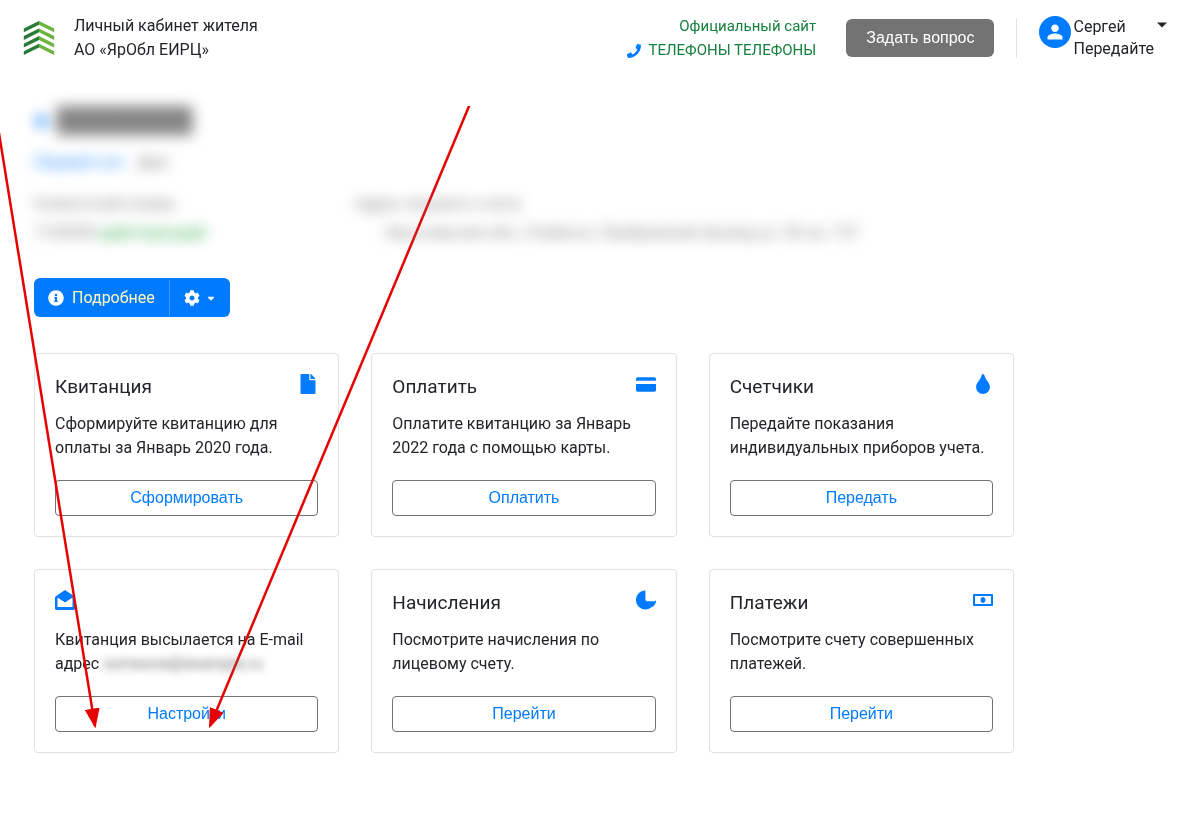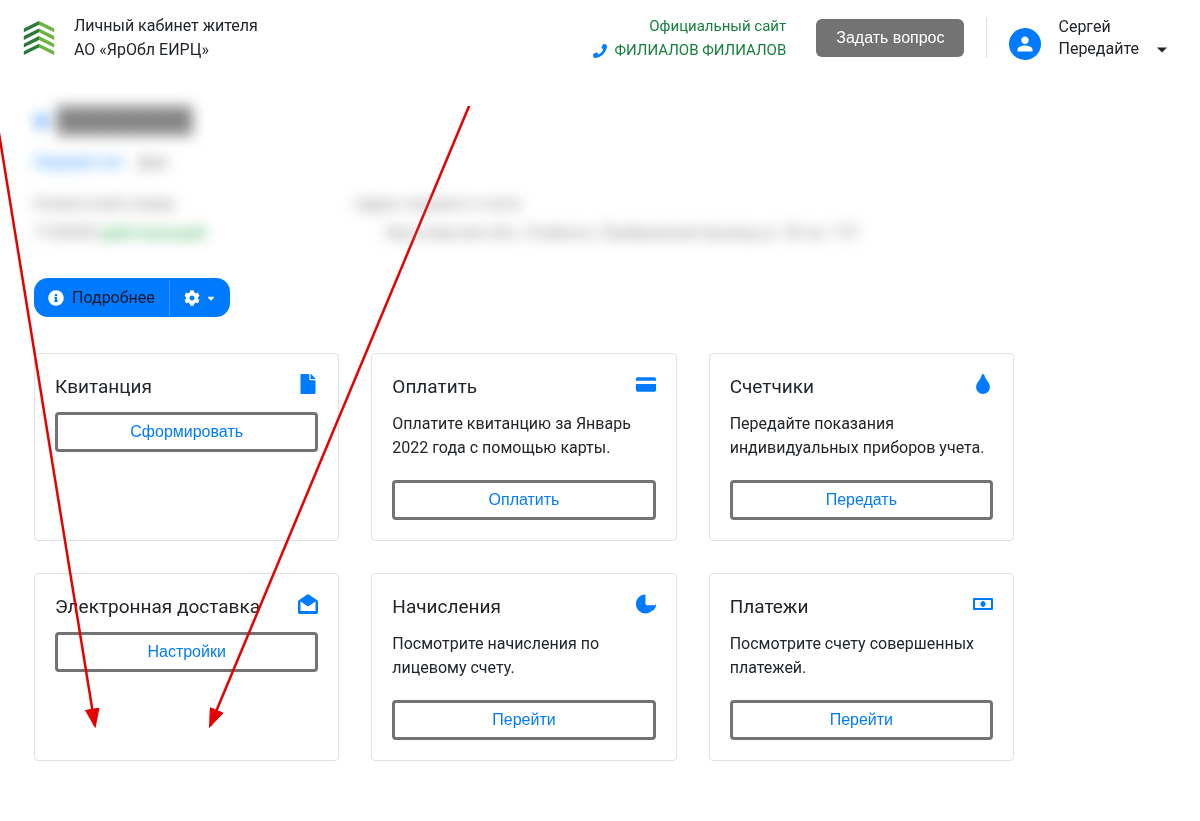--- a/index.html
+++ b/index.html
@@ -54,22 +54,22 @@
       cursor: pointer;
     }
     .divider {
       width: 1px;
       height: 40px;
       background: #dee2e6;
       margin: 0 6px;
     }
     .user-menu {
       display: flex;
-      align-items: flex-end;
-      gap: 17px;
+      align-items: flex-start;
+      gap: 2px;
       cursor: pointer;
       padding-right: 12px;
     }
     .avatar {
       width: 32px;
       height: 32px;
       border-radius: 50%;
       background: #007bff;
       display: flex;
       align-items: center;
@@ -117,22 +117,22 @@
       display: flex;
       gap: 180px;
       margin-bottom: 10px;
       font-size: 16px;
     }
     .blurred-green { color: #28a745; }
     .details-button {
       display: inline-flex;
       align-items: center;
       background: #007bff;
-      color: #0f172a;
-      border-radius: 14px;
+      color: #fef9c3;
+      border-radius: 6px;
       font-size: 16px;
       cursor: pointer;
       margin-bottom: 36px;
       overflow: hidden;
     }
     .details-main {
       display: flex;
       align-items: center;
       gap: 8px;
       padding: 10px 14px;
@@ -185,21 +185,21 @@
       flex: 1;
     }
     .card-desc .blurred-inline {
       filter: blur(4px);
       color: #777;
     }
     .btn-outline {
       width: 100%;
       background: #fff;
       color: #007bff;
-      border: 3px solid #737373;
+      border: 1px solid #737373;
       border-radius: 4px;
       padding: 8px 12px;
       font-size: 16px;
       cursor: pointer;
     }
     .annotation-lines {
       position: absolute;
       top: 0;
       left: 0;
       pointer-events: none;
@@ -228,21 +228,21 @@
     <div>АО «ЯрОбл ЕИРЦ»</div>
   </div>
   <div class="header-spacer"></div>
   <div class="header-links">
     <div><a href="#">Официальный сайт</a></div>
     <div>
       <a href="#" class="phone-link">
         <svg viewBox="0 0 512 512">
             <path fill="#007bff" d="M493.4 24.6l-104-24c-11.3-2.6-22.9 3.3-27.5 13.9l-48 112c-4.2 9.8-1.4 21.3 6.9 28l60.6 49.6c-36 76.7-98.9 140.5-177.2 177.2l-49.6-60.6c-6.8-8.3-18.2-11.1-28-6.9l-112 48C3.9 366.5-2 378.1.6 389.4l24 104C27.1 504.2 36.7 512 48 512c256.1 0 464-207.5 464-464 0-11.2-7.7-20.9-18.6-23.4z"></path>
           </svg>
-        <span>ФИЛИАЛОВ ФИЛИАЛОВ</span>
+        <span>ТЕЛЕФОНЫ ТЕЛЕФОНЫ</span>
       </a>
     </div>
   </div>
   <button class="btn-primary">Задать вопрос</button>
   <div class="divider"></div>
   <div class="user-menu">
     <div class="avatar">
       <svg viewBox="0 0 24 24">
           <path d="M12 12c2.7 0 5-2.3 5-5s-2.3-5-5-5-5 2.3-5 5 2.3 5 5 5zm0 2c-3.3 0-10 1.7-10 5v3h20v-3c0-3.3-6.7-5-10-5z"></path>
         </svg>
@@ -308,20 +308,21 @@
 
     <div class="card">
       <div class="card-header">
         <div class="card-title">Квитанция</div>
         <span class="card-icon">
           <svg viewBox="0 0 384 512">
               <path d="M224 136V0H24C10.7 0 0 10.7 0 24v464c0 13.3 10.7 24 24 24h336c13.3 0 24-10.7 24-24V160H248c-13.2 0-24-10.8-24-24zm160-14.1L270.1 0H256v128h128V121.9z"></path>
             </svg>
         </span>
       </div>
+      <div class="card-desc">Сформируйте квитанцию для оплаты за Январь 2020 года.</div>
       <button class="btn-outline">Сформировать</button>
     </div>
 
     <div class="card">
       <div class="card-header">
         <div class="card-title">Оплатить</div>
         <span class="card-icon">
           <svg viewBox="0 0 576 512">
               <path d="M0 432c0 26.5 21.5 48 48 48h480c26.5 0 48-21.5 48-48V256H0v176zm0-320v48h576v-48c0-26.5-21.5-48-48-48H48C21.5 64 0 85.5 0 112z"></path>
             </svg>
@@ -339,27 +340,29 @@
               <path d="M205.2 22.1c-7.9-28.8-49.4-30.1-58.4 0C100.1 179.9 0 222.7 0 333.9 0 432.4 78.7 512 176 512s176-79.6 176-178.1c0-111.8-99.8-153.3-146.8-311.8z"></path>
             </svg>
         </span>
       </div>
       <div class="card-desc">Передайте показания индивидуальных приборов учета.</div>
       <button class="btn-outline">Передать</button>
     </div>
 
     <div class="card">
       <div class="card-header">
-        <div class="card-title">Электронная доставка</div>
         <span class="card-icon">
           <svg viewBox="0 0 512 512">
               <path d="M512 464c0 26.5-21.5 48-48 48H48c-26.5 0-48-21.5-48-48V200.7c0-16 7.9-31 21.2-40L236 13.6c12.1-8.7 28-8.7 40 0l214.8 147.1c13.3 9 21.2 24 21.2 40V464zM256 320L64 192v240h384V192L256 320z"></path>
             </svg>
         </span>
       </div>
+      <div class="card-desc">
+        <span>Квитанция высылается на E-mail адрес </span><span class="blurred-inline">someone@example.ru</span>
+      </div>
       <button class="btn-outline">Настройки</button>
     </div>
 
     <div class="card">
       <div class="card-header">
         <div class="card-title">Начисления</div>
         <span class="card-icon">
           <svg viewBox="0 0 544 512">
               <path d="M527.8 288H290.5l158 158c70-50 111-136 111-230 0-6-.3-12-.7-18zM256 0v256l181 181C390 480 326 512 256 512 114.6 512 0 397.4 0 256S114.6 0 256 0z"></path>
             </svg>

